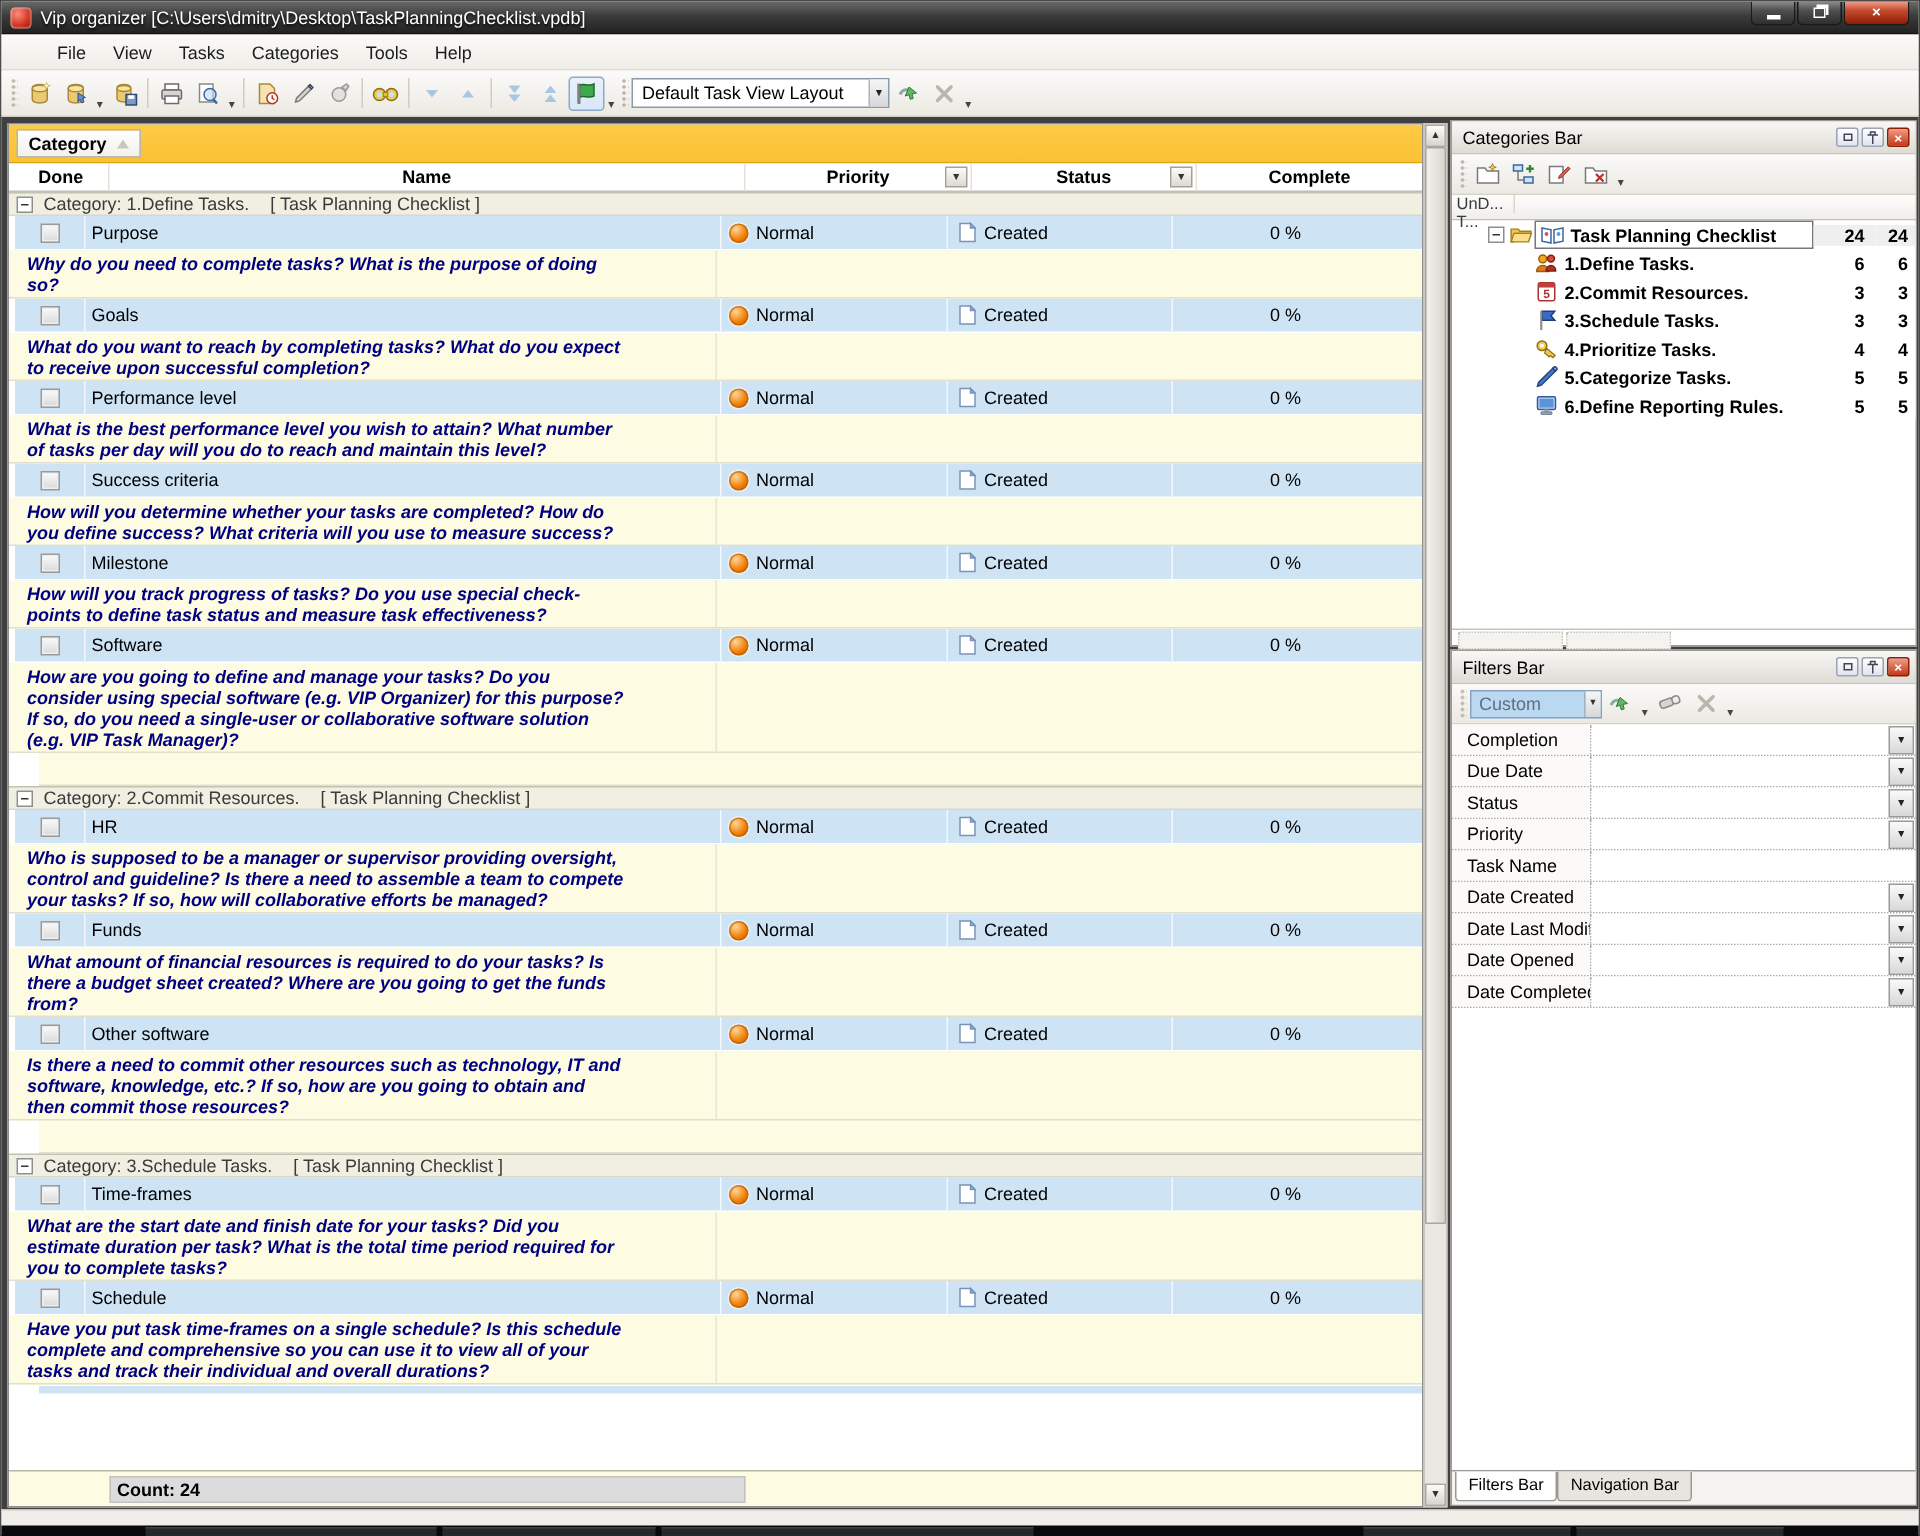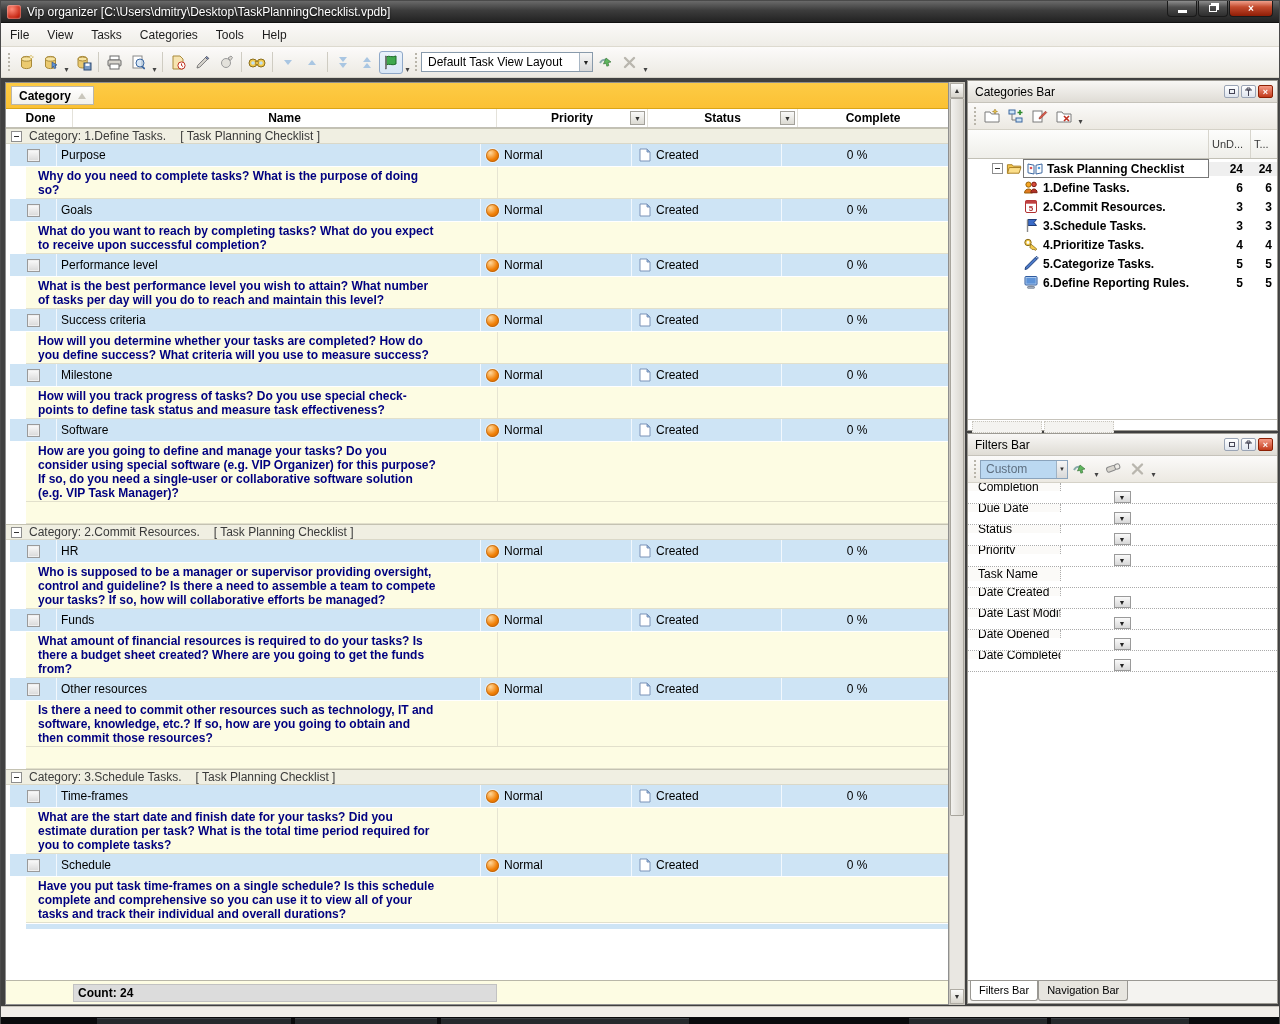--- a/index.html
+++ b/index.html
@@ -17,21 +17,21 @@
   .win-btns { position:absolute; right:6px; top:0; display:flex; }
   .win-btn { width:30px; height:16px; border:1px solid #1a1a1a; border-top:none;
     background:linear-gradient(#8d8d8d,#4e4e4e 40%,#2e2e2e); border-radius:0 0 4px 4px;
     display:flex; align-items:center; justify-content:center; color:#fff; font-size:10px; margin-left:1px; }
   .win-btn.close { width:44px; background:linear-gradient(#f0a08c,#c44b2e 40%,#8f1d06); font-weight:bold; }
   .glyph-min { width:9px; height:3px; background:#fff; margin-top:6px; }
   .glyph-restore { width:8px; height:7px; border:1px solid #fff; box-shadow:2px -2px 0 -0px #fff; }
 
   
   .menubar { position:absolute; left:0; top:22px; width:100%; height:24px;
-    background:linear-gradient(#FBFAF8,#EFEDE7); border-bottom:1px solid #DDDACF; display:flex; align-items:center; padding-left:0; }
+    background:linear-gradient(#FBFAF8,#EFEDE7); border-bottom:1px solid #DDDACF; display:flex; align-items:center; padding-left:28px; }
   .menu-item { padding:3px 9px; color:#1c1c1c; }
 
   
   .toolbar { position:absolute; left:0; top:46px; width:100%; height:31px;
     background:linear-gradient(#FCFBFA,#ECE9E2); border-bottom:1px solid #D5D2C8;
     display:flex; align-items:center; padding-left:4px; }
   .grip { width:5px; height:20px; margin:0 2px;
     background-image:radial-gradient(circle, #b9b5aa 1px, transparent 1.2px); background-size:4px 4px; }
   .tbtn { width:24px; height:23px; border:1px solid transparent; border-radius:2px;
     display:flex; align-items:center; justify-content:center; position:relative; }
@@ -66,21 +66,21 @@
   .row-task { height:23px; margin-left:4px; display:flex; background:#CEE4F5; border-bottom:1px solid #fff; }
   .row-task .cell { border-right:1px solid #F2F8FD; display:flex; align-items:center; }
   .c-done { width:47px; justify-content:center; }
   .c-name { width:424px; padding-left:4px; }
   .c-prio { width:151px; padding-left:5px; gap:5px; }
   .c-stat { width:150px; padding-left:7px; gap:5px; }
   .c-comp { width:150px; justify-content:center; }
   .checkbox { width:13px; height:13px; border:1px solid #9A9A9A; background:linear-gradient(#FBFBFB,#D9D9D9); box-shadow:inset 0 0 0 1px #EFEFEF; }
   .prio-ball { width:13px; height:13px; border-radius:50%; flex:none;
     background:radial-gradient(circle at 35% 30%, #FFD79A, #F07F06 55%, #C35E00); box-shadow:inset 0 0 0 1px rgba(180,90,0,.6), 0 0 0 1px #E8F1F9; }
-  .row-note { margin-left:20px; background:#FDFCE3; border-bottom:1px solid #E2E0CC; position:relative; padding:2px 12px 1px 12px; }
+  .row-note { background:#FDFCE3; border-bottom:1px solid #E2E0CC; position:relative; padding:2px 12px 1px 12px;font-style:italic; }
   .row-note::after { content:""; position:absolute; left:471px; top:0; bottom:0; width:1px; background:#E6E4D2; }
   .note-text { width:400px; font-weight:bold; color:#000080; line-height:14px; }
   .row-spacer { height:22px; margin-left:20px; background:#FDFCE3; border-bottom:1px solid #E2E0CC; }
   .row-partial { height:6px; margin-left:20px; background:#CEE4F5; border-top:1px solid #fff; }
   .row-count { position:absolute; left:0; bottom:0; width:100%; height:24px; background:#FDFCE3; border-top:1px solid #B9B7A8; display:flex; align-items:center; }
   .count-box { margin-left:67px; width:424px; height:18px; background:#DCDCDC; border:1px solid #C2C2C2; display:flex; align-items:center; padding-left:4px; font-weight:bold; }
 
   
   .vscroll { position:absolute; left:948px; top:4px; width:16px; height:923px; background:#E9E7E2; border:1px solid #C9C6BE; }
   .varrow { position:absolute; left:0; width:14px; height:15px; background:linear-gradient(#FBFBFA,#D8D5CD); border:1px solid #AFACA4; font-size:7px; color:#333; display:flex; align-items:center; justify-content:center; }
@@ -91,40 +91,40 @@
   .panel-hd { height:22px; background:linear-gradient(#F8F7F5,#DFDCD5); border-bottom:1px solid #C6C3BB; display:flex; align-items:center; padding:0 4px 0 7px; }
   .panel-hd .ttl { flex:1; }
   .ph-btn { width:15px; height:13px; margin-left:2px; display:flex; align-items:center; justify-content:center; border:1px solid #9aa4b5; border-radius:2px; background:linear-gradient(#fff,#dfe5ee); font-size:9px; color:#445; }
   .ph-btn.close { background:linear-gradient(#F59B86,#C23A1B); border-color:#8d2004; color:#fff; font-weight:bold; }
   .inner-sq { width:6px; height:5px; border:1px solid #445; }
   .pin-svg { width:9px; height:10px; }
   .panel-tb { height:27px; background:linear-gradient(#FBFAF9,#ECE9E2); border-bottom:1px solid #D5D2C8; display:flex; align-items:center; padding-left:3px; }
   .ptbtn { width:24px; height:22px; display:flex; align-items:center; justify-content:center; }
 
   
-  .colhdr { height:29px; display:flex; background:linear-gradient(#FDFDFC,#EFEEE9); border-bottom:1px solid #C2C0B6; font-size:11px; color:#3a3a3a; }
+  .colhdr { height:17px; display:flex; background:linear-gradient(#FDFDFC,#EFEEE9); border-bottom:1px solid #C2C0B6; font-size:11px; color:#3a3a3a;flex-direction:column; }
   .colhdr .spacer { flex:1; border-right:1px solid #D7D5CD; }
   .colhdr .cu { width:42px; border-right:1px solid #D7D5CD; display:flex; align-items:center; padding-left:3px; }
   .colhdr .ct { width:26px; display:flex; align-items:center; padding-left:3px; }
   .tree { background:#fff; }
   .trow { height:19px; display:flex; align-items:center; font-weight:bold;margin-left:20px; }
   .trow .lab { flex:1; white-space:nowrap; overflow:hidden; padding-left:4px; }
   .trow .cnt1 { width:42px; text-align:right; padding-right:8px; }
   .trow .cnt2 { width:26px; text-align:right; padding-right:5px; }
   .trow.root .sel { display:flex; align-items:center; border:1px solid #777; background:#fff; height:19px; flex:1; padding-left:2px; }
   .trow.child { padding-left:34px; }
   .ticon { width:17px; height:16px; flex:none; display:flex; align-items:center; justify-content:center; }
   .clipped-tabs { position:absolute; bottom:0; left:0; width:100%; height:11px; border-top:1px solid #C6C3BB; display:flex; gap:2px; padding:1px 0 0 4px; }
   .clipped-tab { width:70px; height:12px; border:1px dotted #C9C6BE; background:#F4F3F0; }
 
   
   .fcombo { height:19px; width:88px; background:#BBD8F1; border:1px solid #8AA3BC; color:#5E6F80; display:flex; align-items:center; }
   .fcombo span { flex:1; padding-left:5px; }
   .fcombo .dd { width:11px; height:100%; border-left:1px solid #9FB2C4; background:linear-gradient(#F6F6F6,#D8D8D8); font-size:6px; color:#333; display:flex; align-items:center; justify-content:center; }
-  .frow { height:21px; display:flex; align-items:center; border-bottom:1px dotted #ABABAB;flex-direction:column; }
+  .frow { height:21px; display:flex; align-items:center; border-bottom:1px dotted #ABABAB; }
   .frow .flab { width:93px; padding-left:10px; border-right:1px dotted #ABABAB; align-self:stretch; display:flex; align-items:center; background:#FBFAF8; white-space:nowrap; overflow:hidden; }
   .frow .fval { flex:1; align-self:stretch; background:#fff; }
   .frow .fdd { width:17px; height:19px; margin-right:1px; border:1px solid #9A9A9A; background:linear-gradient(#FAFAFA,#D8D8D8); font-size:7px; color:#222; display:flex; align-items:center; justify-content:center; }
   .bottom-tabs { position:absolute; bottom:0; left:0; width:100%; height:23px; border-top:1px solid #9A9893; background:#F4F3F0; display:flex; align-items:flex-start; padding-left:2px; }
   .btab { height:20px; padding:3px 8px 0 8px; border:1px solid #9A9893; border-top:none; font-size:11px; background:#E7E5DF; border-radius:0 0 3px 3px; }
   .btab.active { background:#fff; font-weight:normal; }
 
   
   .statusbar { position:absolute; left:0; top:1005px; width:100%; height:11px; background:#F1EEE9; border-top:1px solid #C7C4BD; }
   .taskbar { position:absolute; left:0; top:1016px; width:100%; height:8px; background:#0a0a0c; }
@@ -485,21 +485,21 @@
             </div>
          <div class="cell c-comp" style="border-right:none">0 %</div>
        </div>
           <div class="row-note">
          <div class="note-text">What amount of financial resources is required to do your tasks? Is there a budget sheet created? Where are you going to get the funds from?</div>
        </div>
           <div class="row-task">
          <div class="cell c-done">
               <span class="checkbox"></span>
             </div>
-         <div class="cell c-name">Other resources</div>
+         <div class="cell c-name">Other software</div>
          <div class="cell c-prio">
               <span class="prio-ball"></span>
               <span>Normal</span>
             </div>
          <div class="cell c-stat">
               <svg width="12" height="14" viewBox="0 0 12 14">
                 <path d="M1 1h7l3 3v9H1z" fill="#fff" stroke="#7A93B8"></path>
                 <path d="M8 1l3 3H8z" fill="#8FB4E0" stroke="#7A93B8"></path>
               </svg>
               <span>Created</span>

